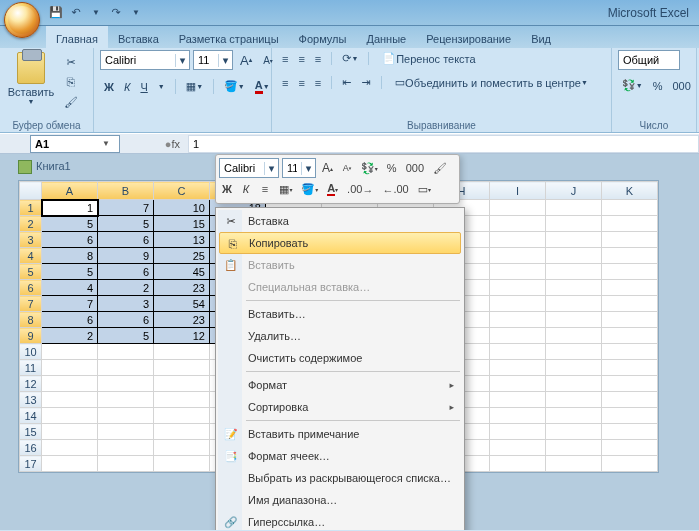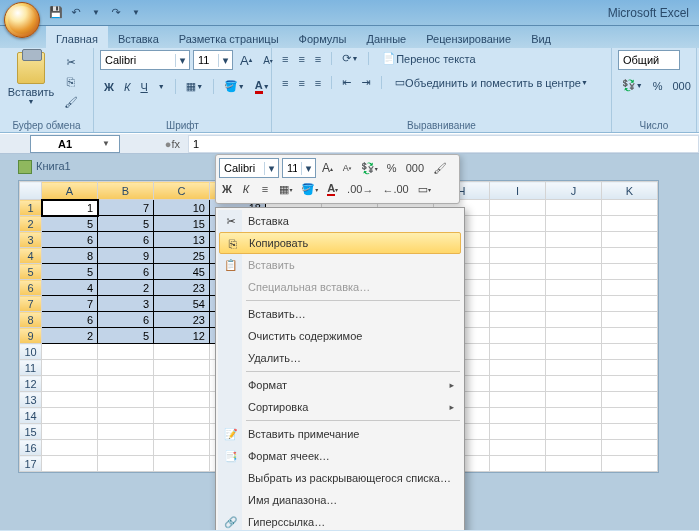--- a/index.html
+++ b/index.html
@@ -21,21 +21,21 @@
 .combo{display:inline-flex;align-items:center;background:#fff;border:1px solid #7a9cb8;height:20px}
 .combo input{border:none;outline:none;padding:0 4px;font-size:11px;height:18px}
 .combo .dd{width:14px;text-align:center;color:#2a4a6a;border-left:1px solid #c0d4e4;cursor:pointer}
 .vdiv{width:1px;background:#a9c9e0;margin:2px 4px;align-self:stretch}
 .paste-big{display:flex;flex-direction:column;align-items:center;width:50px;padding-top:2px}
 .paste-icon{width:28px;height:32px;background:linear-gradient(#f7e49c,#e6c55a);border:1px solid #bfa03e;border-radius:2px;position:relative}
 .paste-icon::after{content:"";position:absolute;left:4px;top:-4px;width:18px;height:10px;background:#a9b8c8;border:1px solid #6a7a8a;border-radius:2px}
 .row2{display:flex;gap:2px;align-items:center;margin-top:3px}
 .namebox-row{height:21px;background:#e4ecf4;border-top:1px solid #fff;border-bottom:1px solid #b0c4d8;display:flex;align-items:center}
 .namebox{width:90px;height:18px;background:#fff;border:1px solid #7a9cb8;margin-left:30px;display:flex;align-items:center}
-.namebox input{border:none;outline:none;width:68px;padding:0 4px;text-align:center;font-weight:bold}
+.namebox input{border:none;outline:none;width:68px;padding:0 4px;text-align:left;font-weight:bold}
 .fx-area{display:flex;align-items:center;margin-left:6px;gap:6px}
 .fx{color:#555}
 .fbar{flex:1;background:#fff;height:18px;border:1px solid #cfdbe8;margin-left:4px;padding:0 4px;display:flex;align-items:center}
 .workspace{position:relative;background:#b5ccde;height:376px;overflow:hidden}
 .wb-chrome{position:absolute;left:18px;top:6px;right:0;height:20px;display:flex;}
 .wb-icon{width:14px;height:14px;background:#8fb85e;border:1px solid #5a8a3e;margin-right:4px}
 .wb-title{color:#3a5a7a}
 .grid{position:absolute;left:18px;top:26px;background:#fff;border:1px solid #8aa8c0}
 .grid table{border-collapse:collapse}
 .grid th,.grid td{border:1px solid #d4d4d4;font-size:11px}
@@ -125,21 +125,20 @@
         <span class="vdiv"></span>
         <span class="rbtn">▦<span style="font-size:7px">▼</span></span>
         <span class="vdiv"></span>
         <span class="rbtn">🪣<span style="font-size:7px">▼</span></span>
         <span class="rbtn">
             <span style="border-bottom:3px solid #c00;font-weight:bold">A</span>
             <span style="font-size:7px">▼</span>
           </span>
       </div>
     </div>
-    <div class="rgroup-label">Шрифт</div>
   </div>
 
   <div class="rgroup" style="width:340px">
     <div class="rgroup-content" style="flex-direction:column">
       <div style="display:flex;gap:2px;align-items:center">
         <span class="rbtn">≡</span>
         <span class="rbtn">≡</span>
         <span class="rbtn">≡</span>
         <span class="vdiv"></span>
         <span class="rbtn">⟳<span style="font-size:7px">▼</span></span>
@@ -501,24 +500,24 @@
         <span>Вставить</span>
       </div>
     <div class="mi dis">
         <span>Специальная вставка…</span>
       </div>
     <div class="sep"></div>
     <div class="mi">
         <span>Вставить…</span>
       </div>
     <div class="mi">
+        <span>Удалить…</span>
+      </div>
+    <div class="mi">
         <span>Очистить содержимое</span>
-      </div>
-    <div class="mi">
-        <span>Удалить…</span>
       </div>
     <div class="sep"></div>
     <div class="mi sub">
         <span>Формат</span>
       </div>
     <div class="mi sub">
         <span>Сортировка</span>
       </div>
     <div class="sep"></div>
     <div class="mi">

